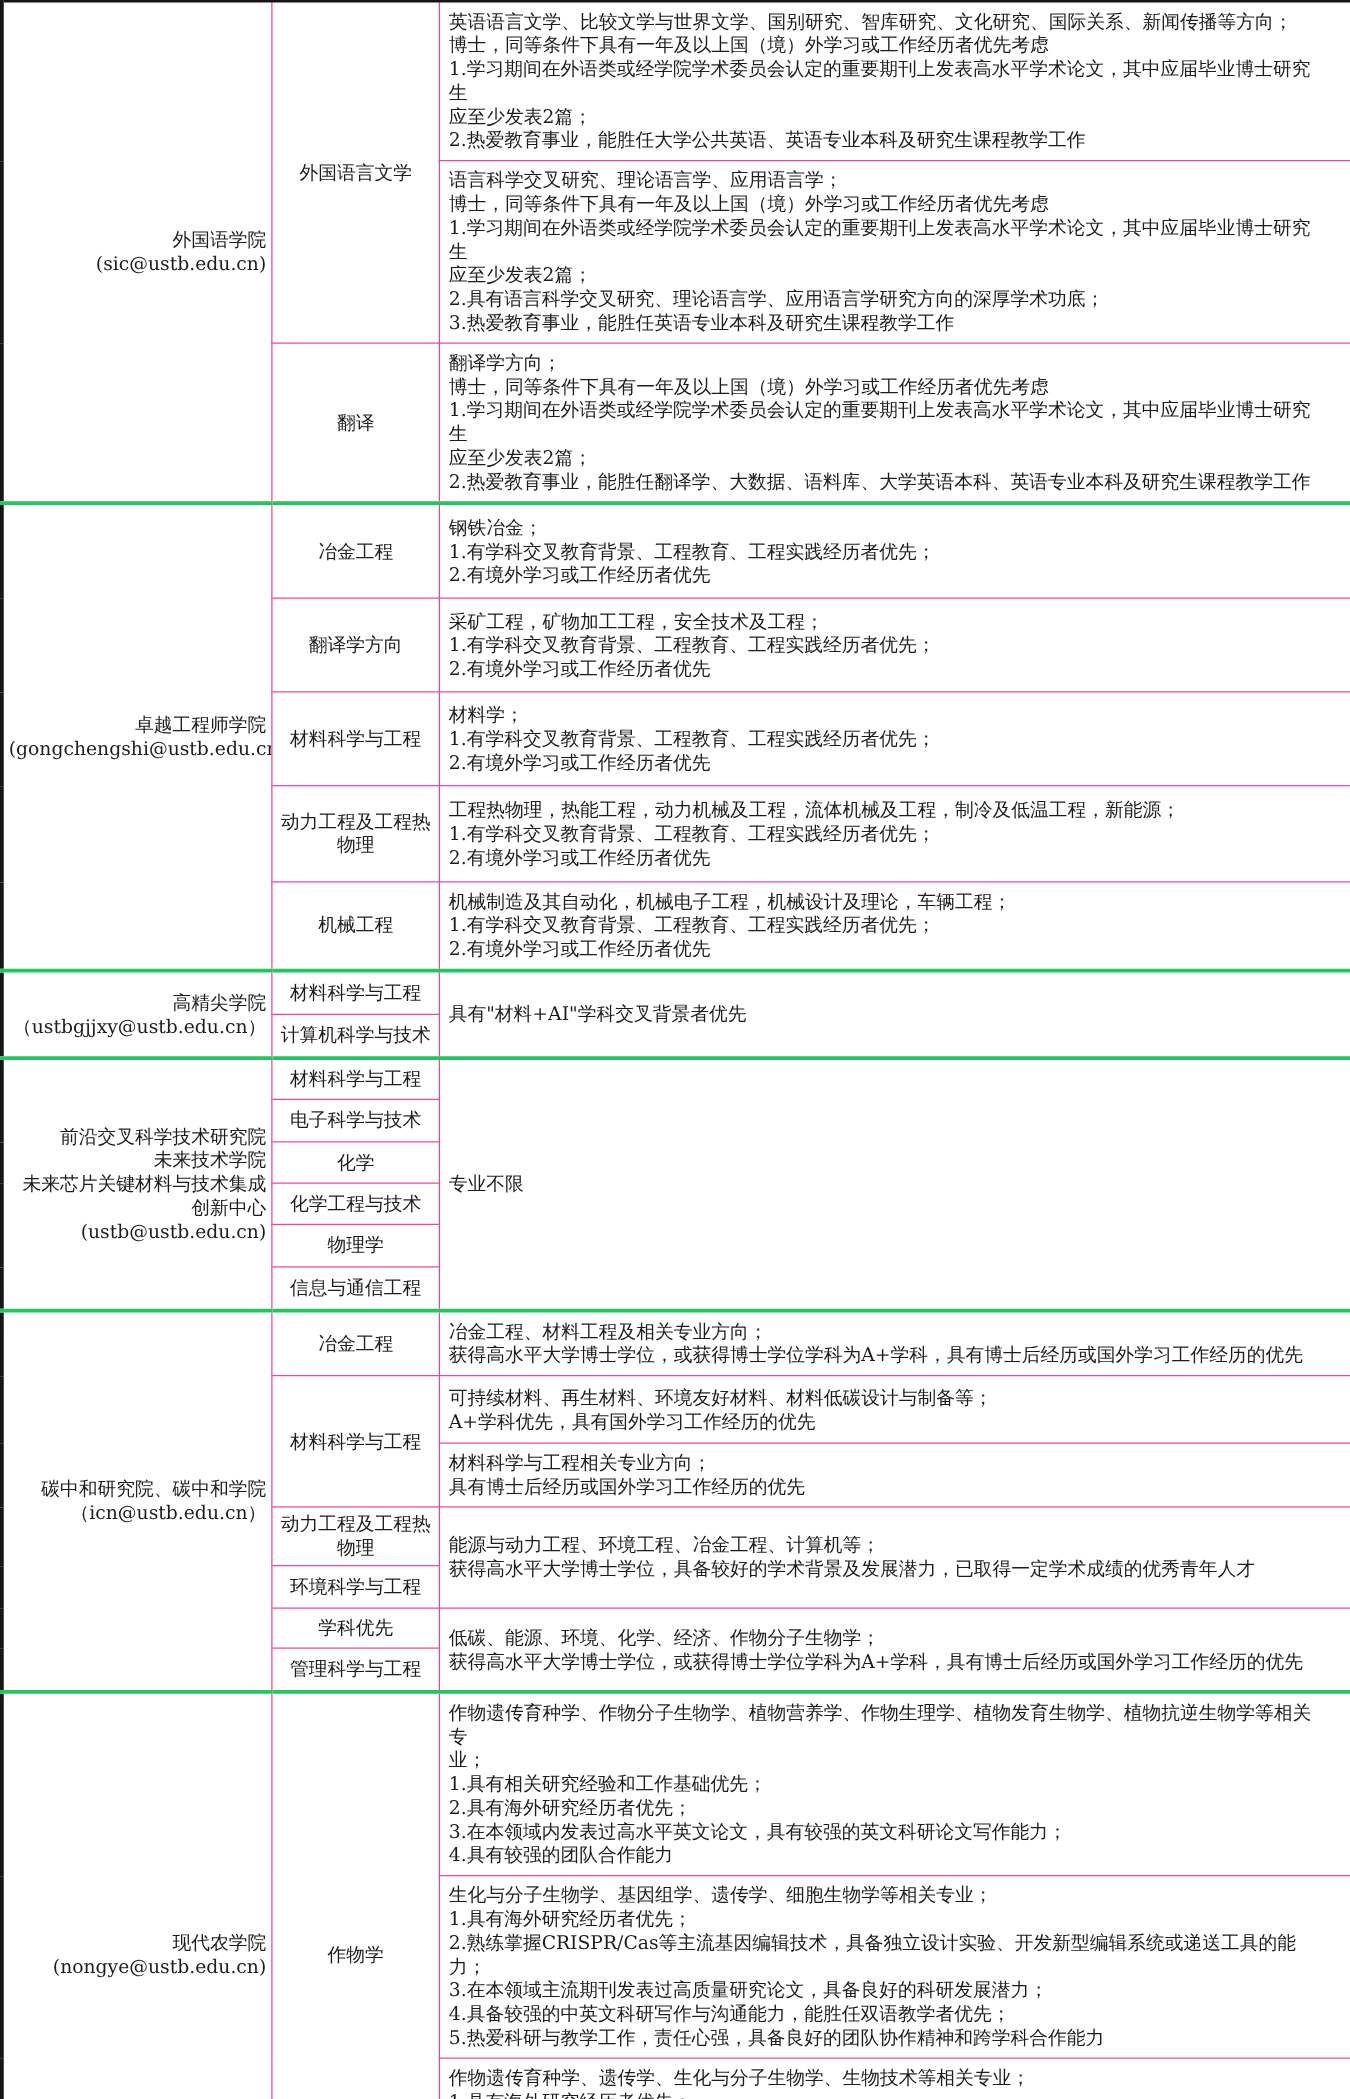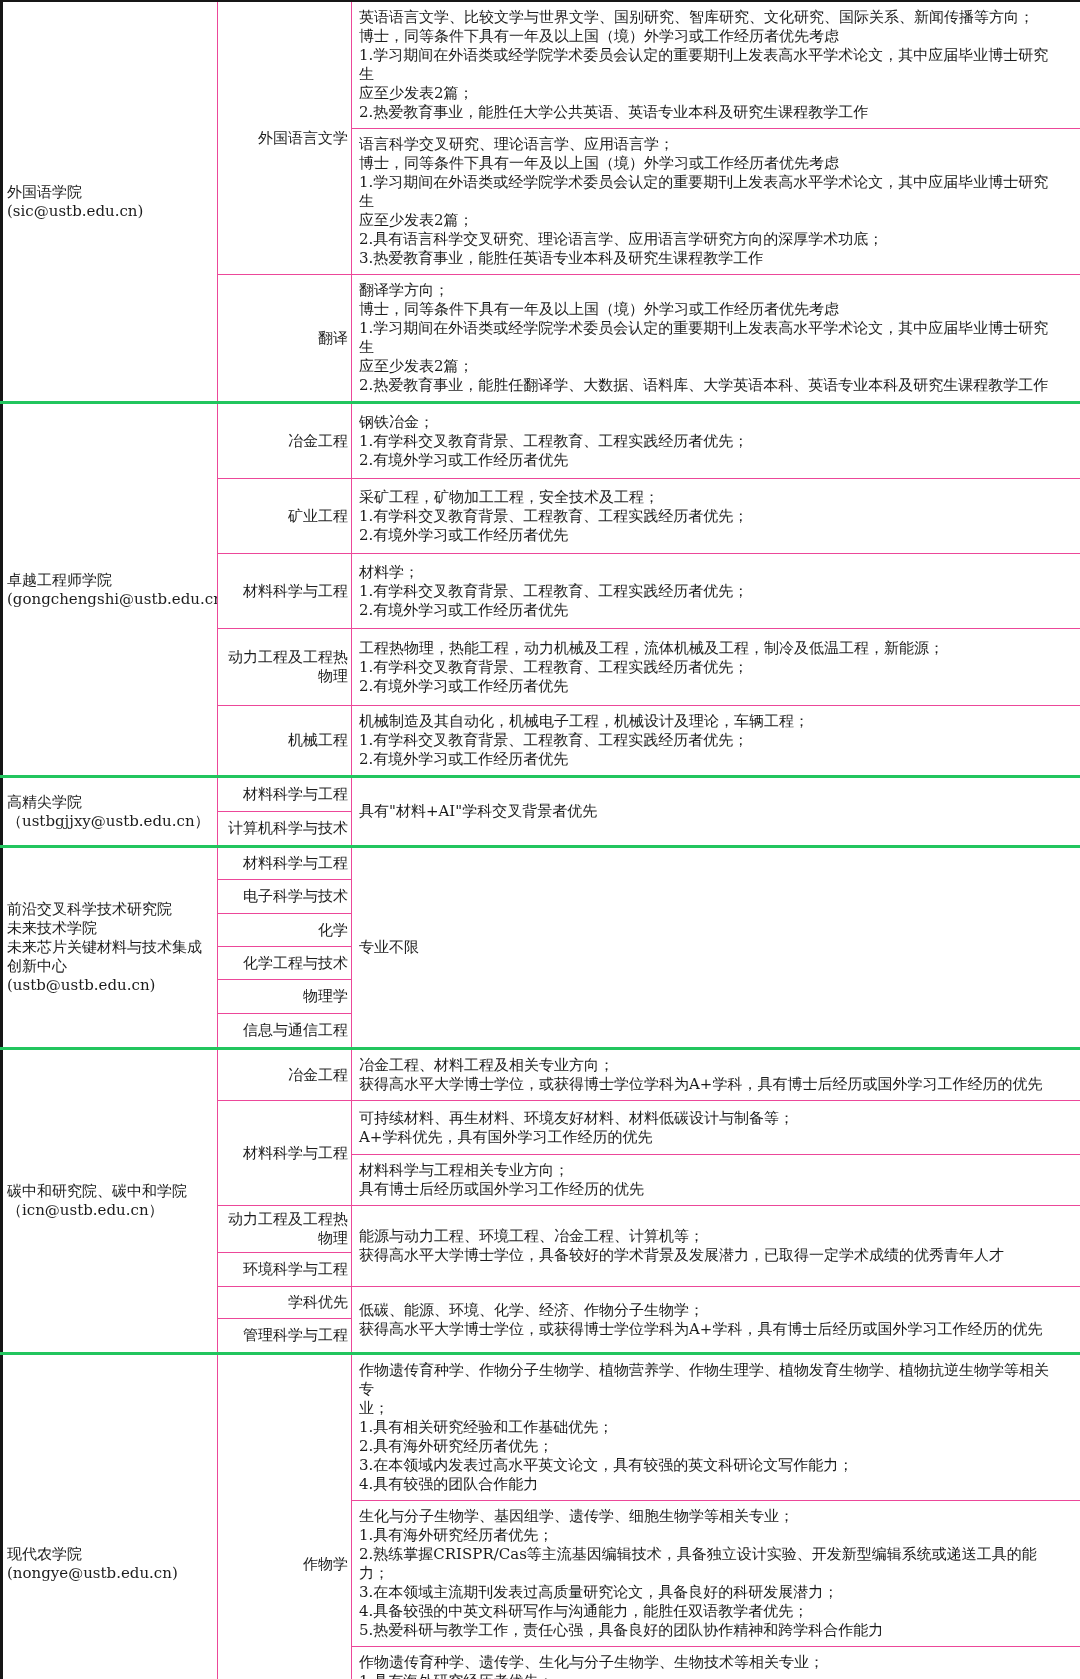--- a/index.html
+++ b/index.html
@@ -20,26 +20,26 @@
   table.rt td {
     border: 1px solid #ec4899;
     vertical-align: middle;
     overflow: hidden;
     font-size: 15px;
     line-height: 19px;
     white-space: pre-line;
   }
   tr.sec td { border-top: 3px solid #22c55e; }
   td.c-college {
-    text-align: left;
+    text-align: right;
     padding: 2px 4px;
     line-height: 27px;
   }
   td.c-disc {
-    text-align: right;
+    text-align: center;
     padding: 2px 3px;
     line-height: 24px;
   }
   td.c-req {
     text-align: left;
     padding: 6px 18px 6px 7px;
   }
 </style>
 </head>
 <body>
@@ -81,21 +81,21 @@
 
     <tr class="sec" style="height:76px">
       <td class="c-college" rowspan="5">卓越工程师学院
 (gongchengshi@ustb.edu.cn)</td>
       <td class="c-disc">冶金工程</td>
       <td class="c-req">钢铁冶金；
 1.有学科交叉教育背景、工程教育、工程实践经历者优先；
 2.有境外学习或工作经历者优先</td>
     </tr>
     <tr style="height:75px">
-      <td class="c-disc">矿业工程</td>
+      <td class="c-disc">翻译学方向</td>
       <td class="c-req">采矿工程，矿物加工工程，安全技术及工程；
 1.有学科交叉教育背景、工程教育、工程实践经历者优先；
 2.有境外学习或工作经历者优先</td>
     </tr>
     <tr style="height:75px">
       <td class="c-disc">材料科学与工程</td>
       <td class="c-req">材料学；
 1.有学科交叉教育背景、工程教育、工程实践经历者优先；
 2.有境外学习或工作经历者优先</td>
     </tr>

